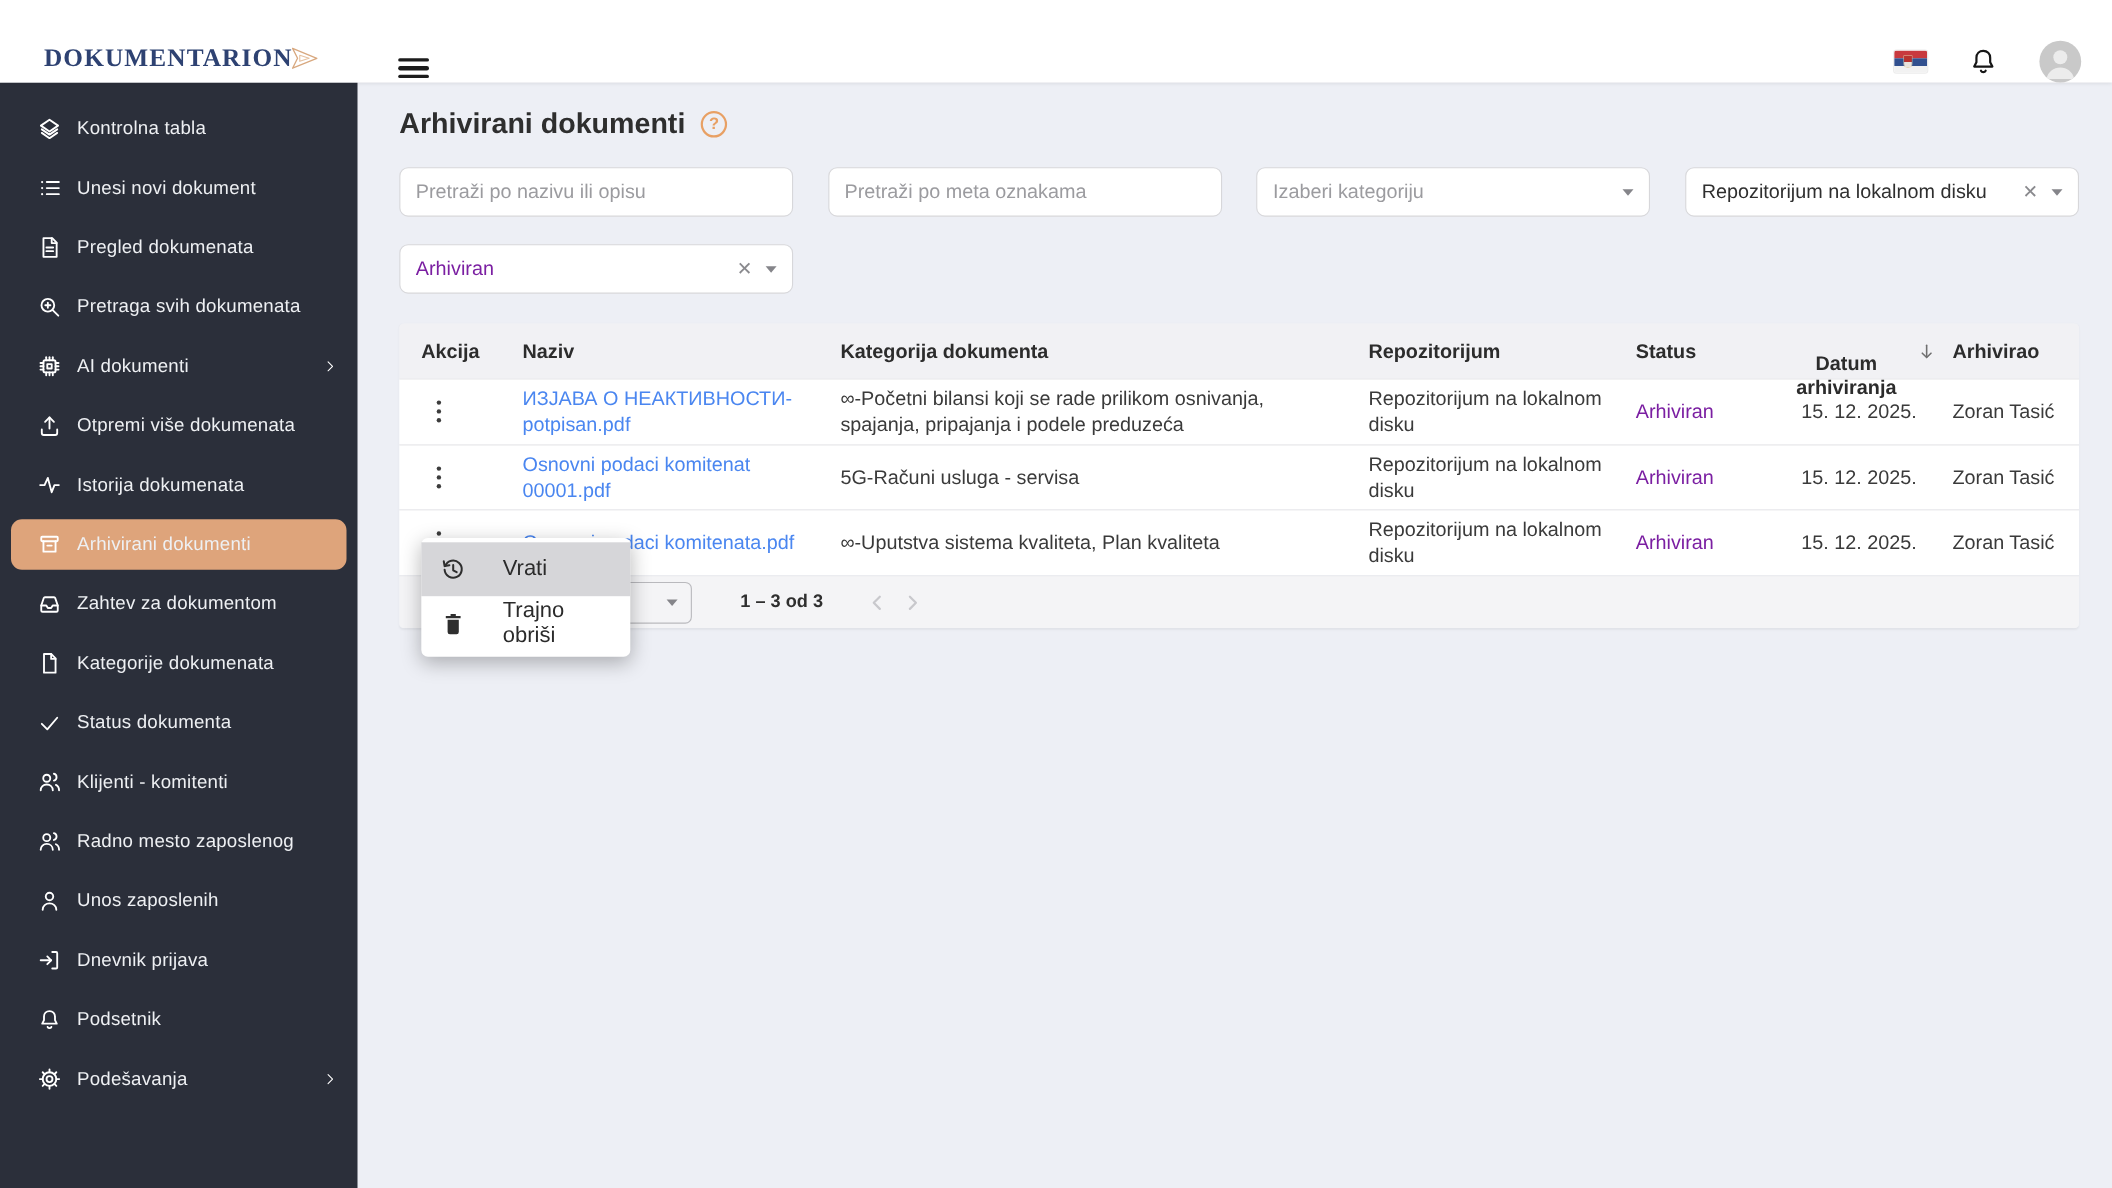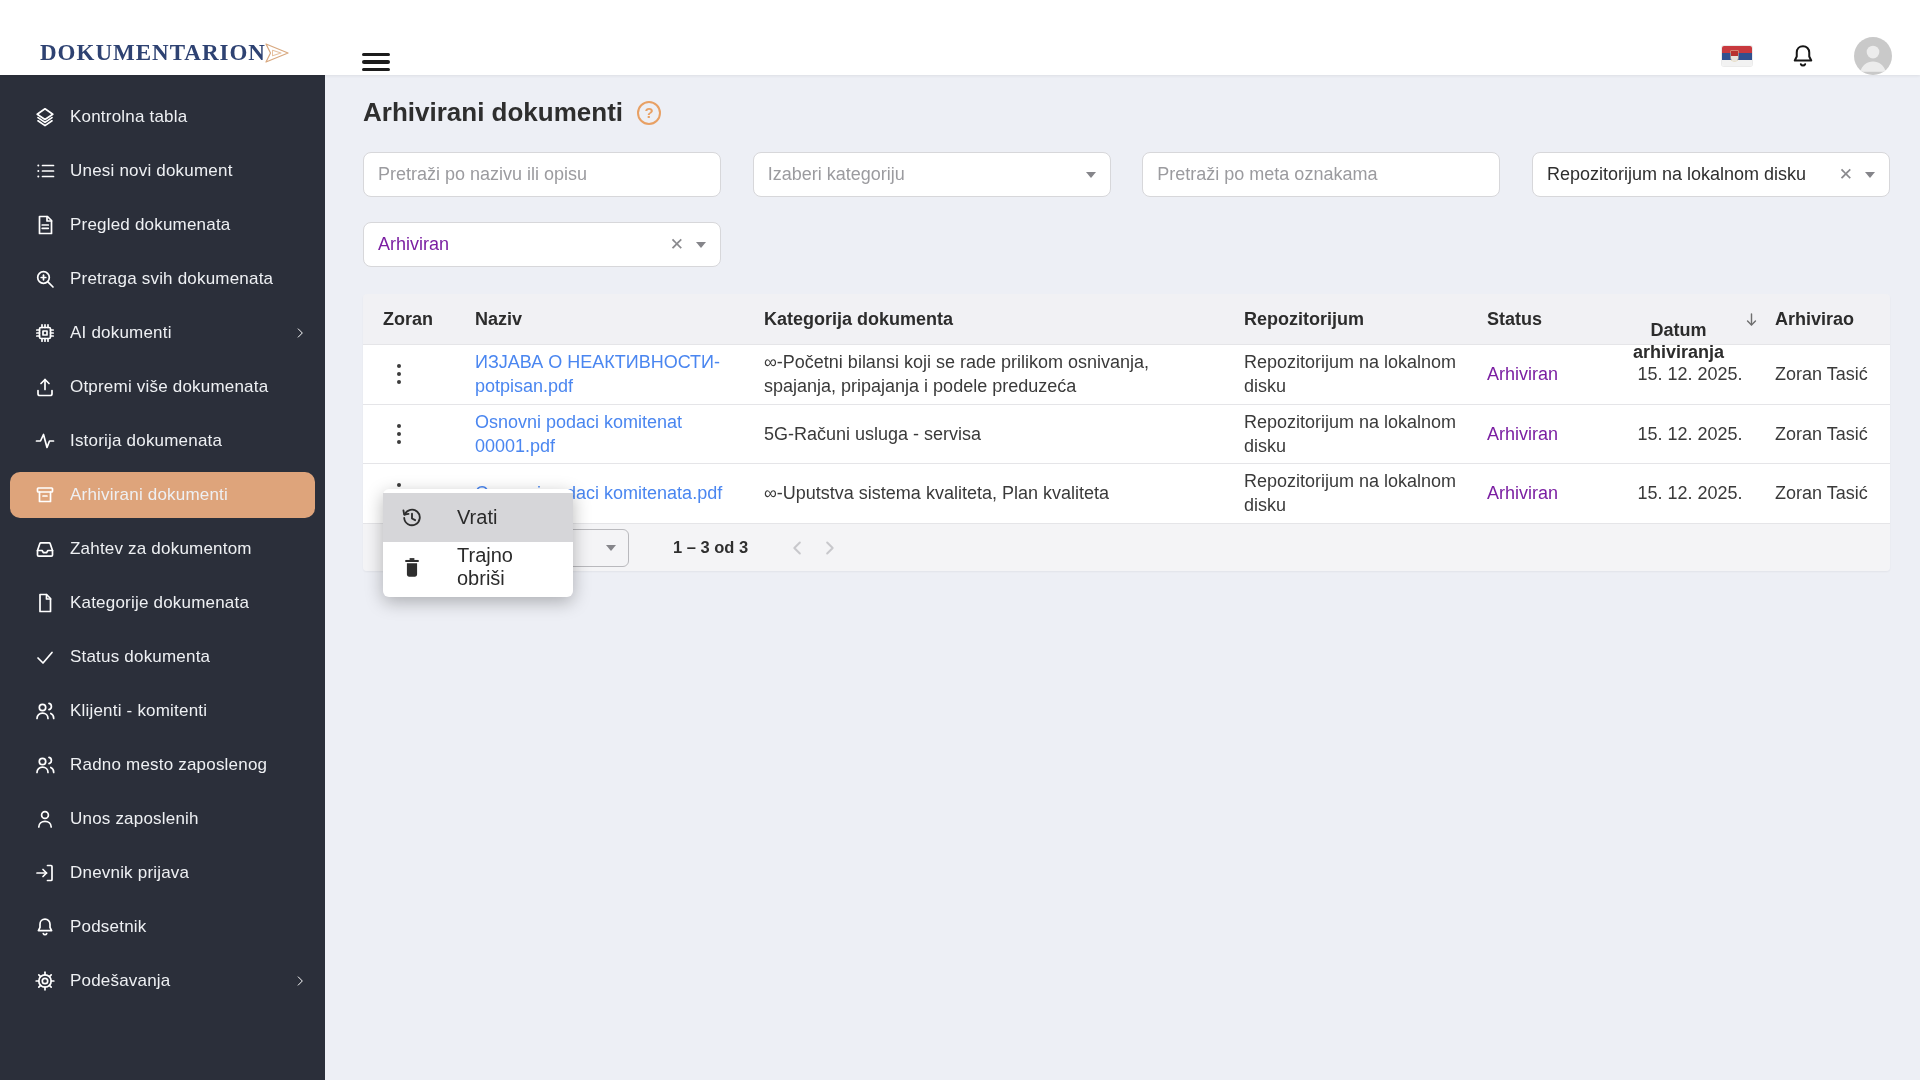--- a/index.html
+++ b/index.html
@@ -340,44 +340,44 @@
   <div class="page-head">
     <h1 class="page-title">Arhivirani dokumenti</h1>
     <button class="help-icon">?</button>
   </div>
 
   <div class="filters-row">
     <div class="field">
       <input type="text" placeholder="Pretraži po nazivu ili opisu" style="">
     </div>
     <div class="field">
+      <input type="text" placeholder="Pretraži po meta oznakama" style="">
+    </div>
+    <div class="field">
       <span class="val placeholder">Izaberi kategoriju</span>
       <span class="caret"></span>
-    </div>
-    <div class="field">
-      <input type="text" placeholder="Pretraži po meta oznakama" style="">
     </div>
     <div class="field">
       <span class="val">Repozitorijum na lokalnom disku</span>
       <button class="clear-x">✕</button>
       <span class="caret"></span>
     </div>
   </div>
 
   <div class="filters-row2">
     <div class="field">
       <span class="val purple">Arhiviran</span>
       <button class="clear-x">✕</button>
       <span class="caret"></span>
     </div>
   </div>
 
   <div class="table-wrap">
     <div class="thead">
-      <div class="c-akcija">Zoran</div>
+      <div class="c-akcija">Akcija</div>
       <div class="c-naziv">Naziv</div>
       <div class="c-kat">Kategorija dokumenta</div>
       <div class="c-rep">Repozitorijum</div>
       <div class="c-status">Status</div>
       <div class="c-datum">
         <span class="th-datum-label">Datum arhiviranja</span>
         <svg width="19" height="19" viewBox="0 0 24 24" fill="none" stroke="#6f6f6f" stroke-width="1.8" stroke-linecap="round" stroke-linejoin="round">
             <line x1="12" y1="5" x2="12" y2="18.5"></line>
             <polyline points="7 14 12 19 17 14"></polyline>
           </svg>

